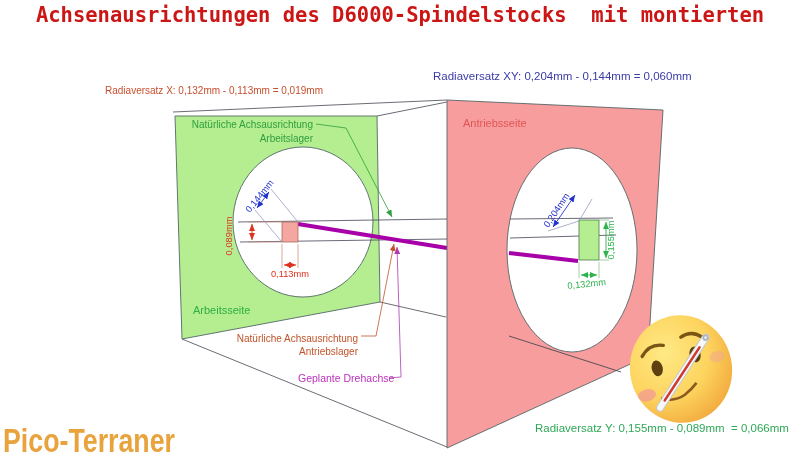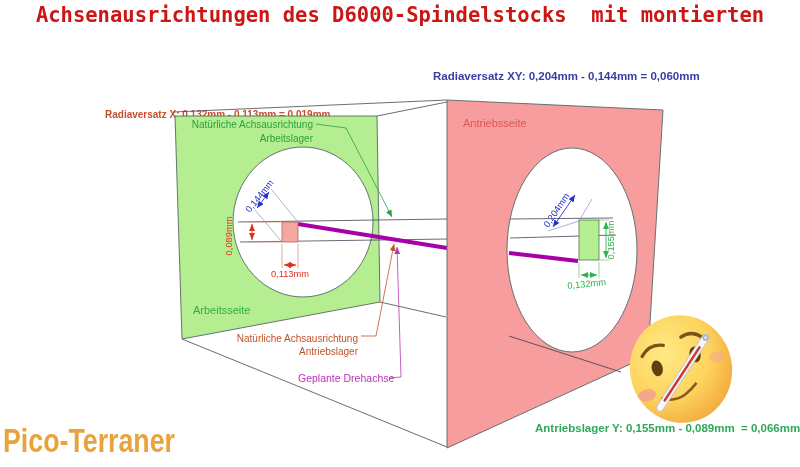--- a/index.html
+++ b/index.html
@@ -1,40 +1,40 @@
 <!DOCTYPE html>
 <html><head>
 <meta charset="utf-8">
 <style>
   html,body{margin:0;padding:0;background:#fff;}
   #stage{position:relative;width:800px;height:467px;background:#fff;overflow:hidden;
          font-family:"Liberation Sans",sans-serif;}
   .title{position:absolute;top:5px;left:0;width:800px;text-align:center;
          font-family:"DejaVu Sans Mono",monospace;font-weight:bold;
          font-size:20.5px;line-height:21px;color:#cc1515;white-space:pre;}
-  .ann{position:absolute;white-space:pre;font-weight:bold;}
-  .ann-x{left:105px;top:85px;font-size:10px;color:#c84e2c;margin-top:24px;}
+  .ann{position:absolute;white-space:pre;}
+  .ann-x{left:105px;top:85px;font-size:10px;color:#c84e2c;}
   .ann-xy{left:433px;top:70px;font-size:11.5px;color:#3b3ba6;}
   .ann-y{left:535px;top:422px;font-size:11.5px;color:#2fa857;}
   svg text{font-family:"Liberation Sans",sans-serif;}
   .lbl{font-size:10px;}
   .dim{font-size:9.3px;}
   .face-lbl{font-size:11px;}
   .wm{font-family:"Liberation Sans",sans-serif;font-weight:bold;}
 </style>
 </head>
 <body>
 
 <div id="stage">
 
   <div class="title"><span>Achsenausrichtungen des D6000-Spindelstocks  mit montierten</span><br></div>
 
   <div class="ann ann-x">Radiaversatz X: 0,132mm - 0,113mm = 0,019mm</div>
   <div class="ann ann-xy">Radiaversatz XY: 0,204mm - 0,144mm = 0,060mm</div>
-  <div class="ann ann-y">Antriebslager Y: 0,155mm - 0,089mm  = 0,066mm</div>
+  <div class="ann ann-y">Radiaversatz Y: 0,155mm - 0,089mm  = 0,066mm</div>
 
   <svg width="800" height="467" viewBox="0 0 800 467" style="position:absolute;left:0;top:0;">
     <defs>
       <radialGradient id="gF" cx="38%" cy="32%" r="78%">
         <stop offset="0" stop-color="#ffe985"></stop>
         <stop offset="0.55" stop-color="#fdd45e"></stop>
         <stop offset="1" stop-color="#f0a339"></stop>
       </radialGradient>
       <marker id="aR" markerWidth="8" markerHeight="6" refX="7" refY="3" orient="auto-start-reverse" markerUnits="userSpaceOnUse">
           <path d="M0,0L7,3L0,6z" fill="#e0301e"></path>

